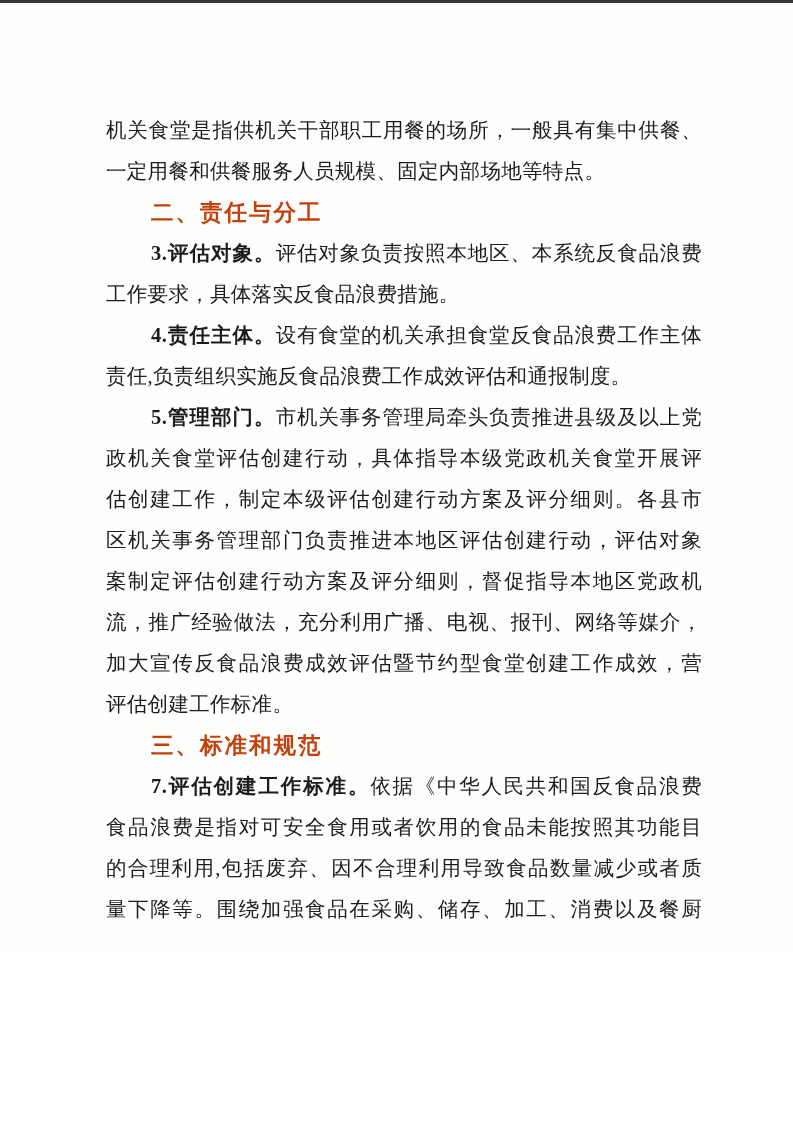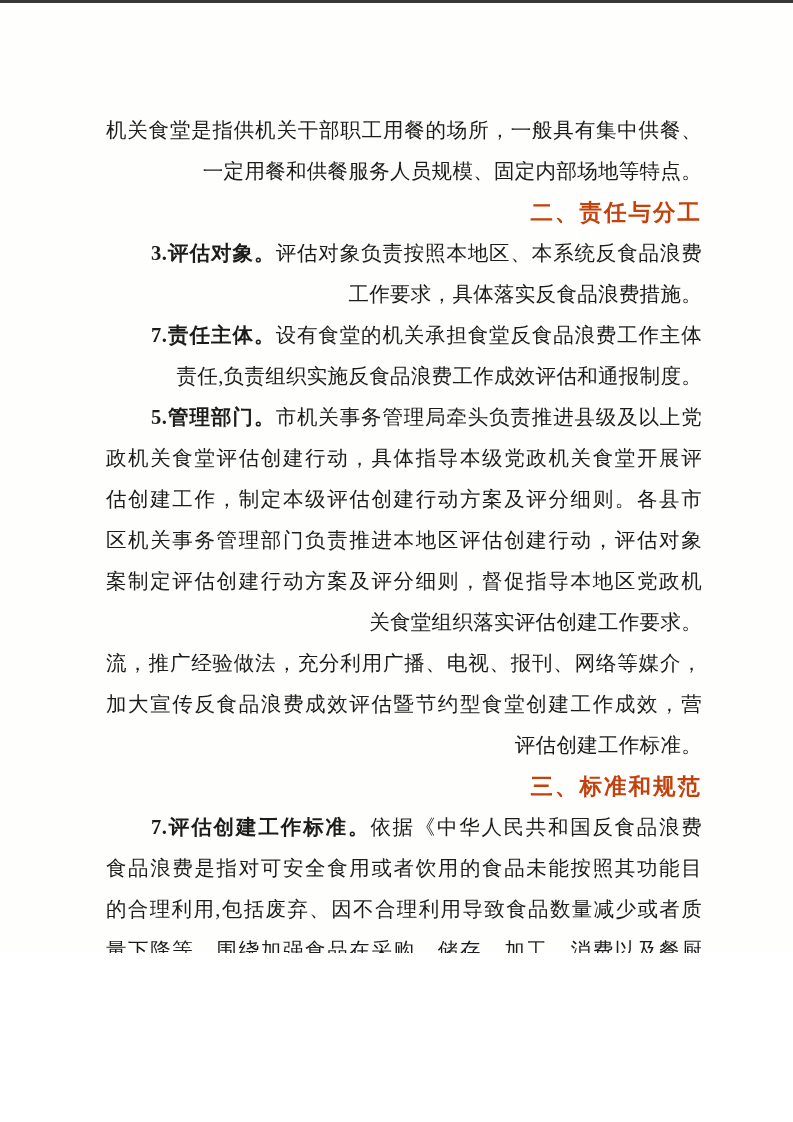--- a/index.html
+++ b/index.html
@@ -29,21 +29,20 @@
     top: 110px;
     width: 596px;
   }
   .line {
     height: 41px;
     line-height: 41px;
     font-size: 20.5px;
     letter-spacing: 0.3px;
     white-space: normal;
     overflow: hidden;
-    text-align: right;
   }
   .line.full {
     text-align: justify;
     text-align-last: justify;
     text-justify: inter-character;
   }
   .line.indent {
     text-indent: 45px;
   }
   .line b {
@@ -76,28 +75,27 @@
 <div class="page">
   <div class="scan-edge"></div>
 
   <div class="body-block">
 
   <div class="line full">机关食堂是指供机关干部职工用餐的场所，一般具有集中供餐、</div>
       <div class="line">一定用餐和供餐服务人员规模、固定内部场地等特点。</div>
       <div class="line heading indent">二、责任与分工</div>
       <div class="line indent full"><b>3.评估对象。</b>评估对象负责按照本地区、本系统反食品浪费</div>
       <div class="line">工作要求，具体落实反食品浪费措施。</div>
-      <div class="line indent full"><b>7.责任主体。</b>设有食堂的机关承担食堂反食品浪费工作主体</div>
+      <div class="line indent full"><b>4.责任主体。</b>设有食堂的机关承担食堂反食品浪费工作主体</div>
       <div class="line">责任,负责组织实施反食品浪费工作成效评估和通报制度。</div>
       <div class="line indent full"><b>5.管理部门。</b>市机关事务管理局牵头负责推进县级及以上党</div>
       <div class="line full">政机关食堂评估创建行动，具体指导本级党政机关食堂开展评</div>
       <div class="line full">估创建工作，制定本级评估创建行动方案及评分细则。各县市</div>
       <div class="line full">区机关事务管理部门负责推进本地区评估创建行动，评估对象</div>
       <div class="line full">案制定评估创建行动方案及评分细则，督促指导本地区党政机</div>
-      <div class="line">关食堂组织落实评估创建工作要求。</div>
       <div class="line full">流，推广经验做法，充分利用广播、电视、报刊、网络等媒介，</div>
       <div class="line full">加大宣传反食品浪费成效评估暨节约型食堂创建工作成效，营</div>
       <div class="line">评估创建工作标准。</div>
       <div class="line heading indent">三、标准和规范</div>
       <div class="line indent full"><b>7.评估创建工作标准。</b>依据《中华人民共和国反食品浪费法》，</div>
       <div class="line full">食品浪费是指对可安全食用或者饮用的食品未能按照其功能目</div>
       <div class="line full">的合理利用,包括废弃、因不合理利用导致食品数量减少或者质</div>
       <div class="line full">量下降等。围绕加强食品在采购、储存、加工、消费以及餐厨</div>
     </div>
 

